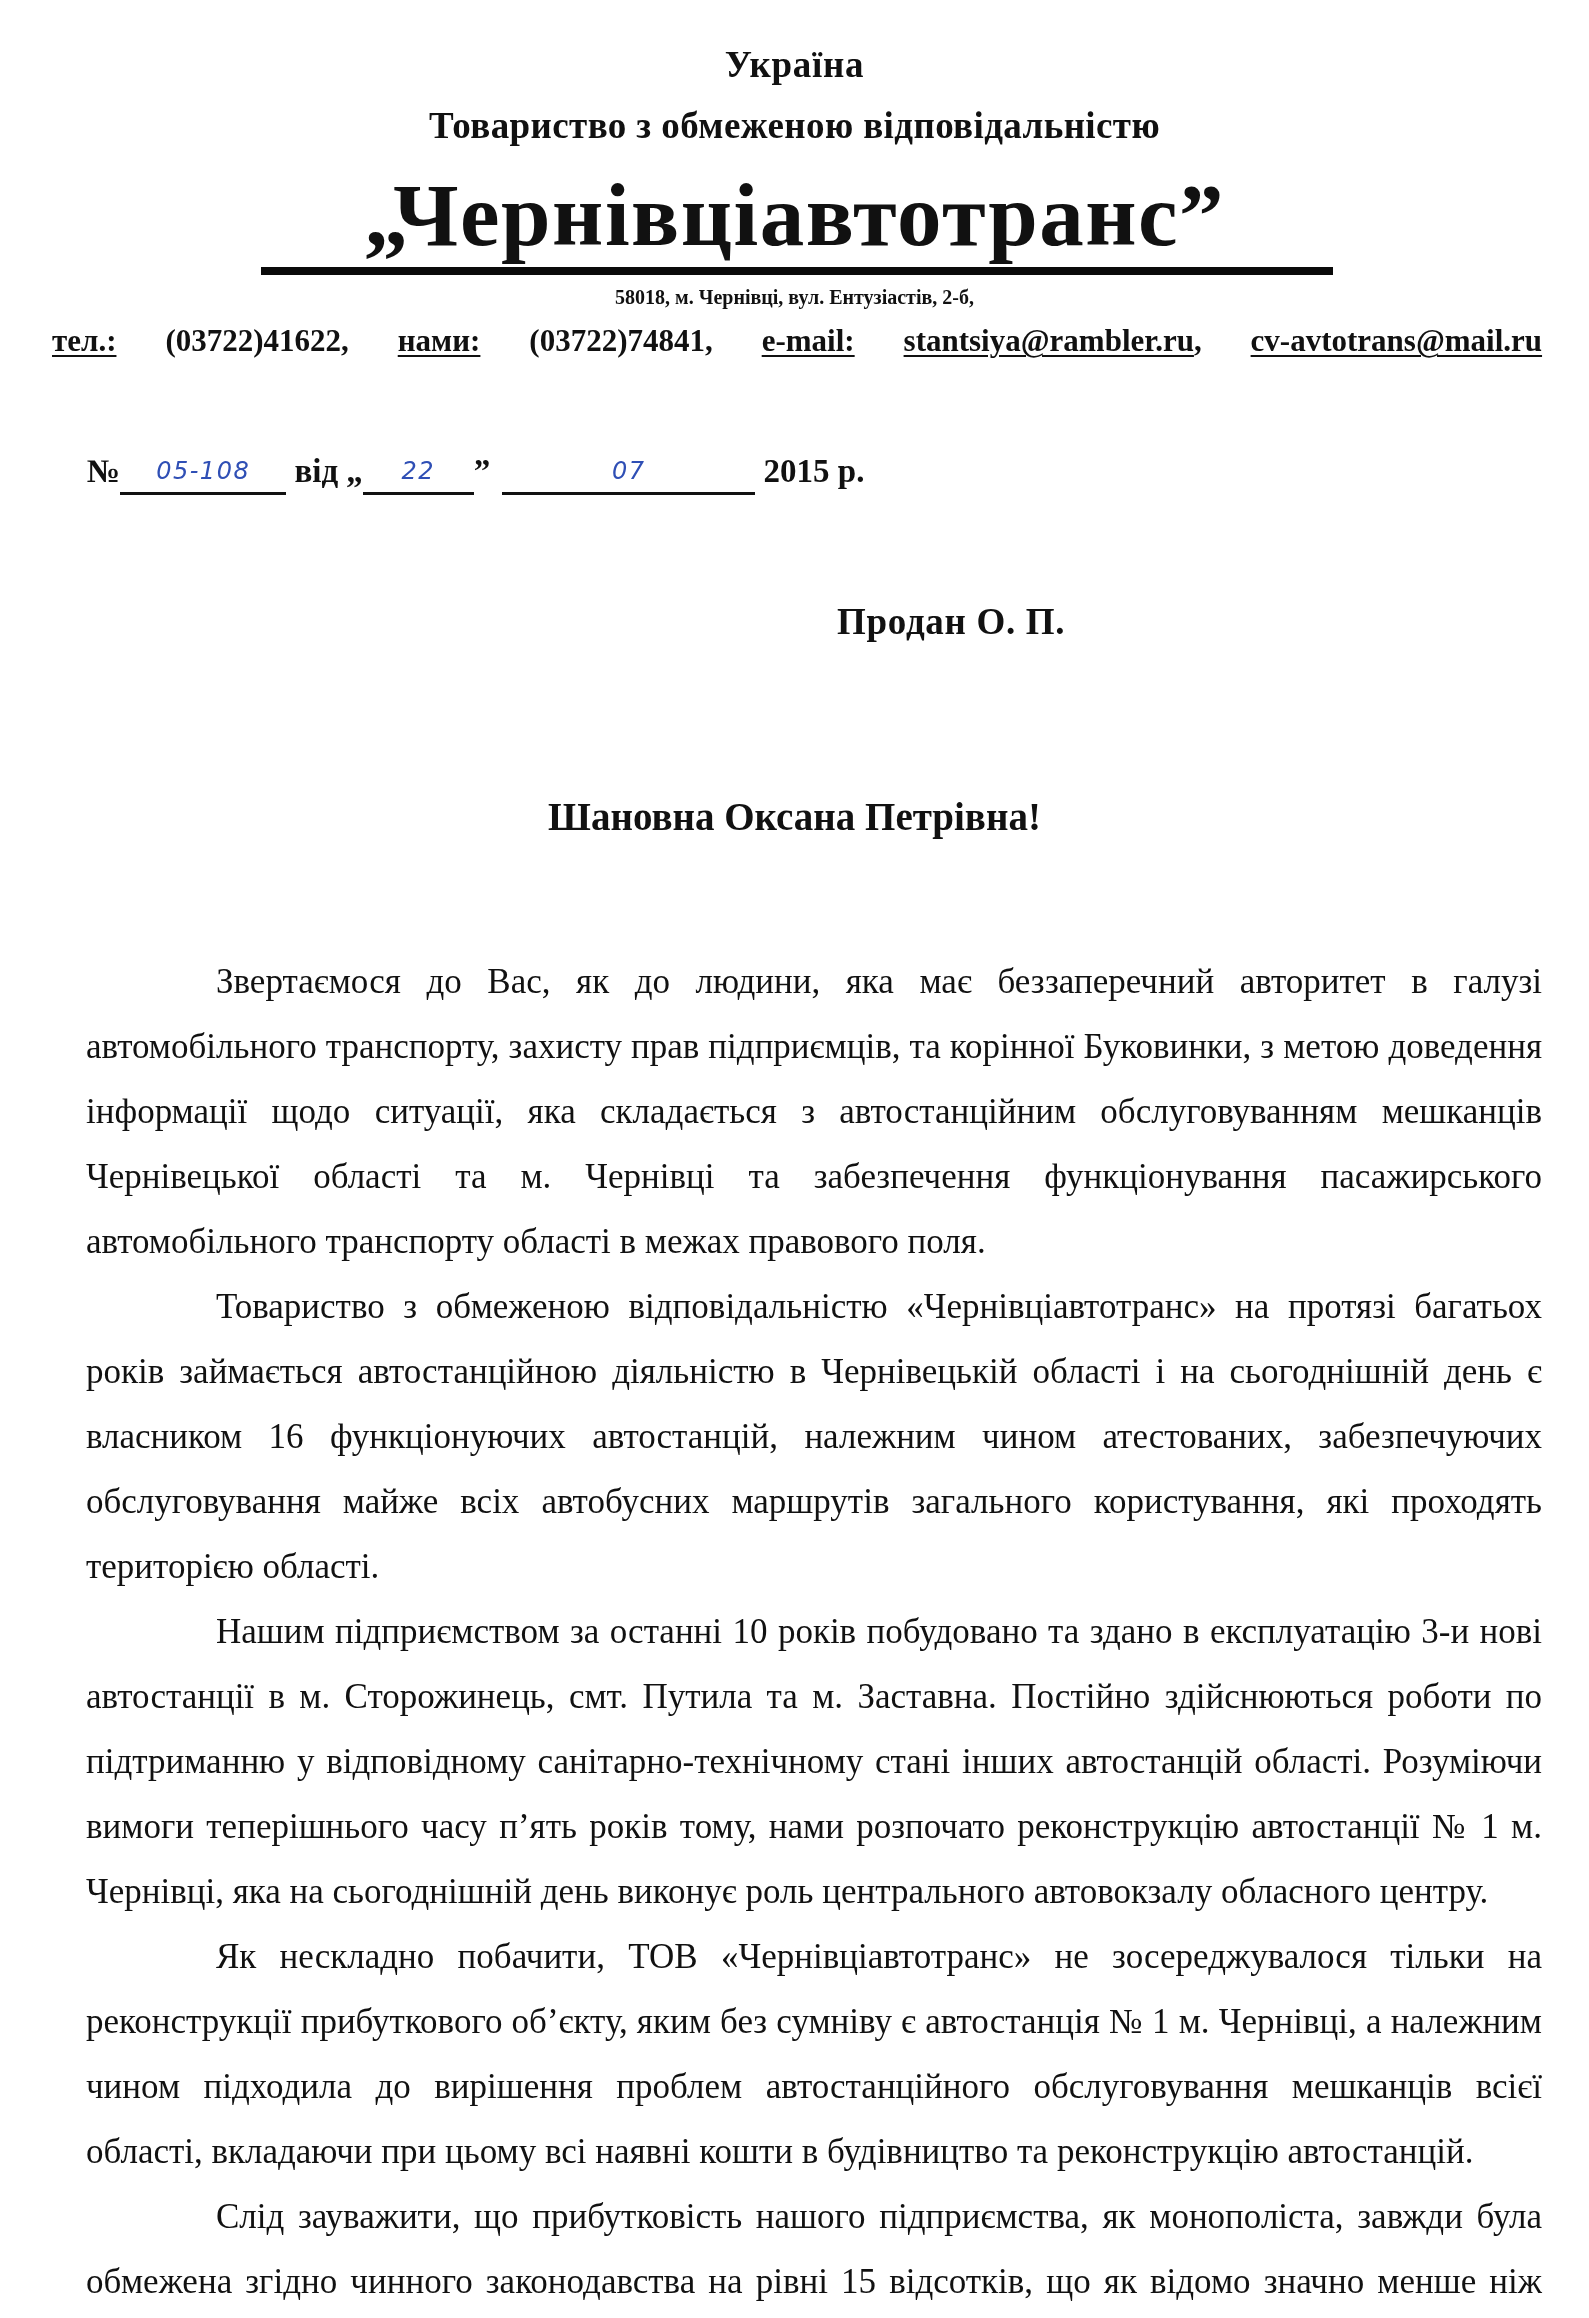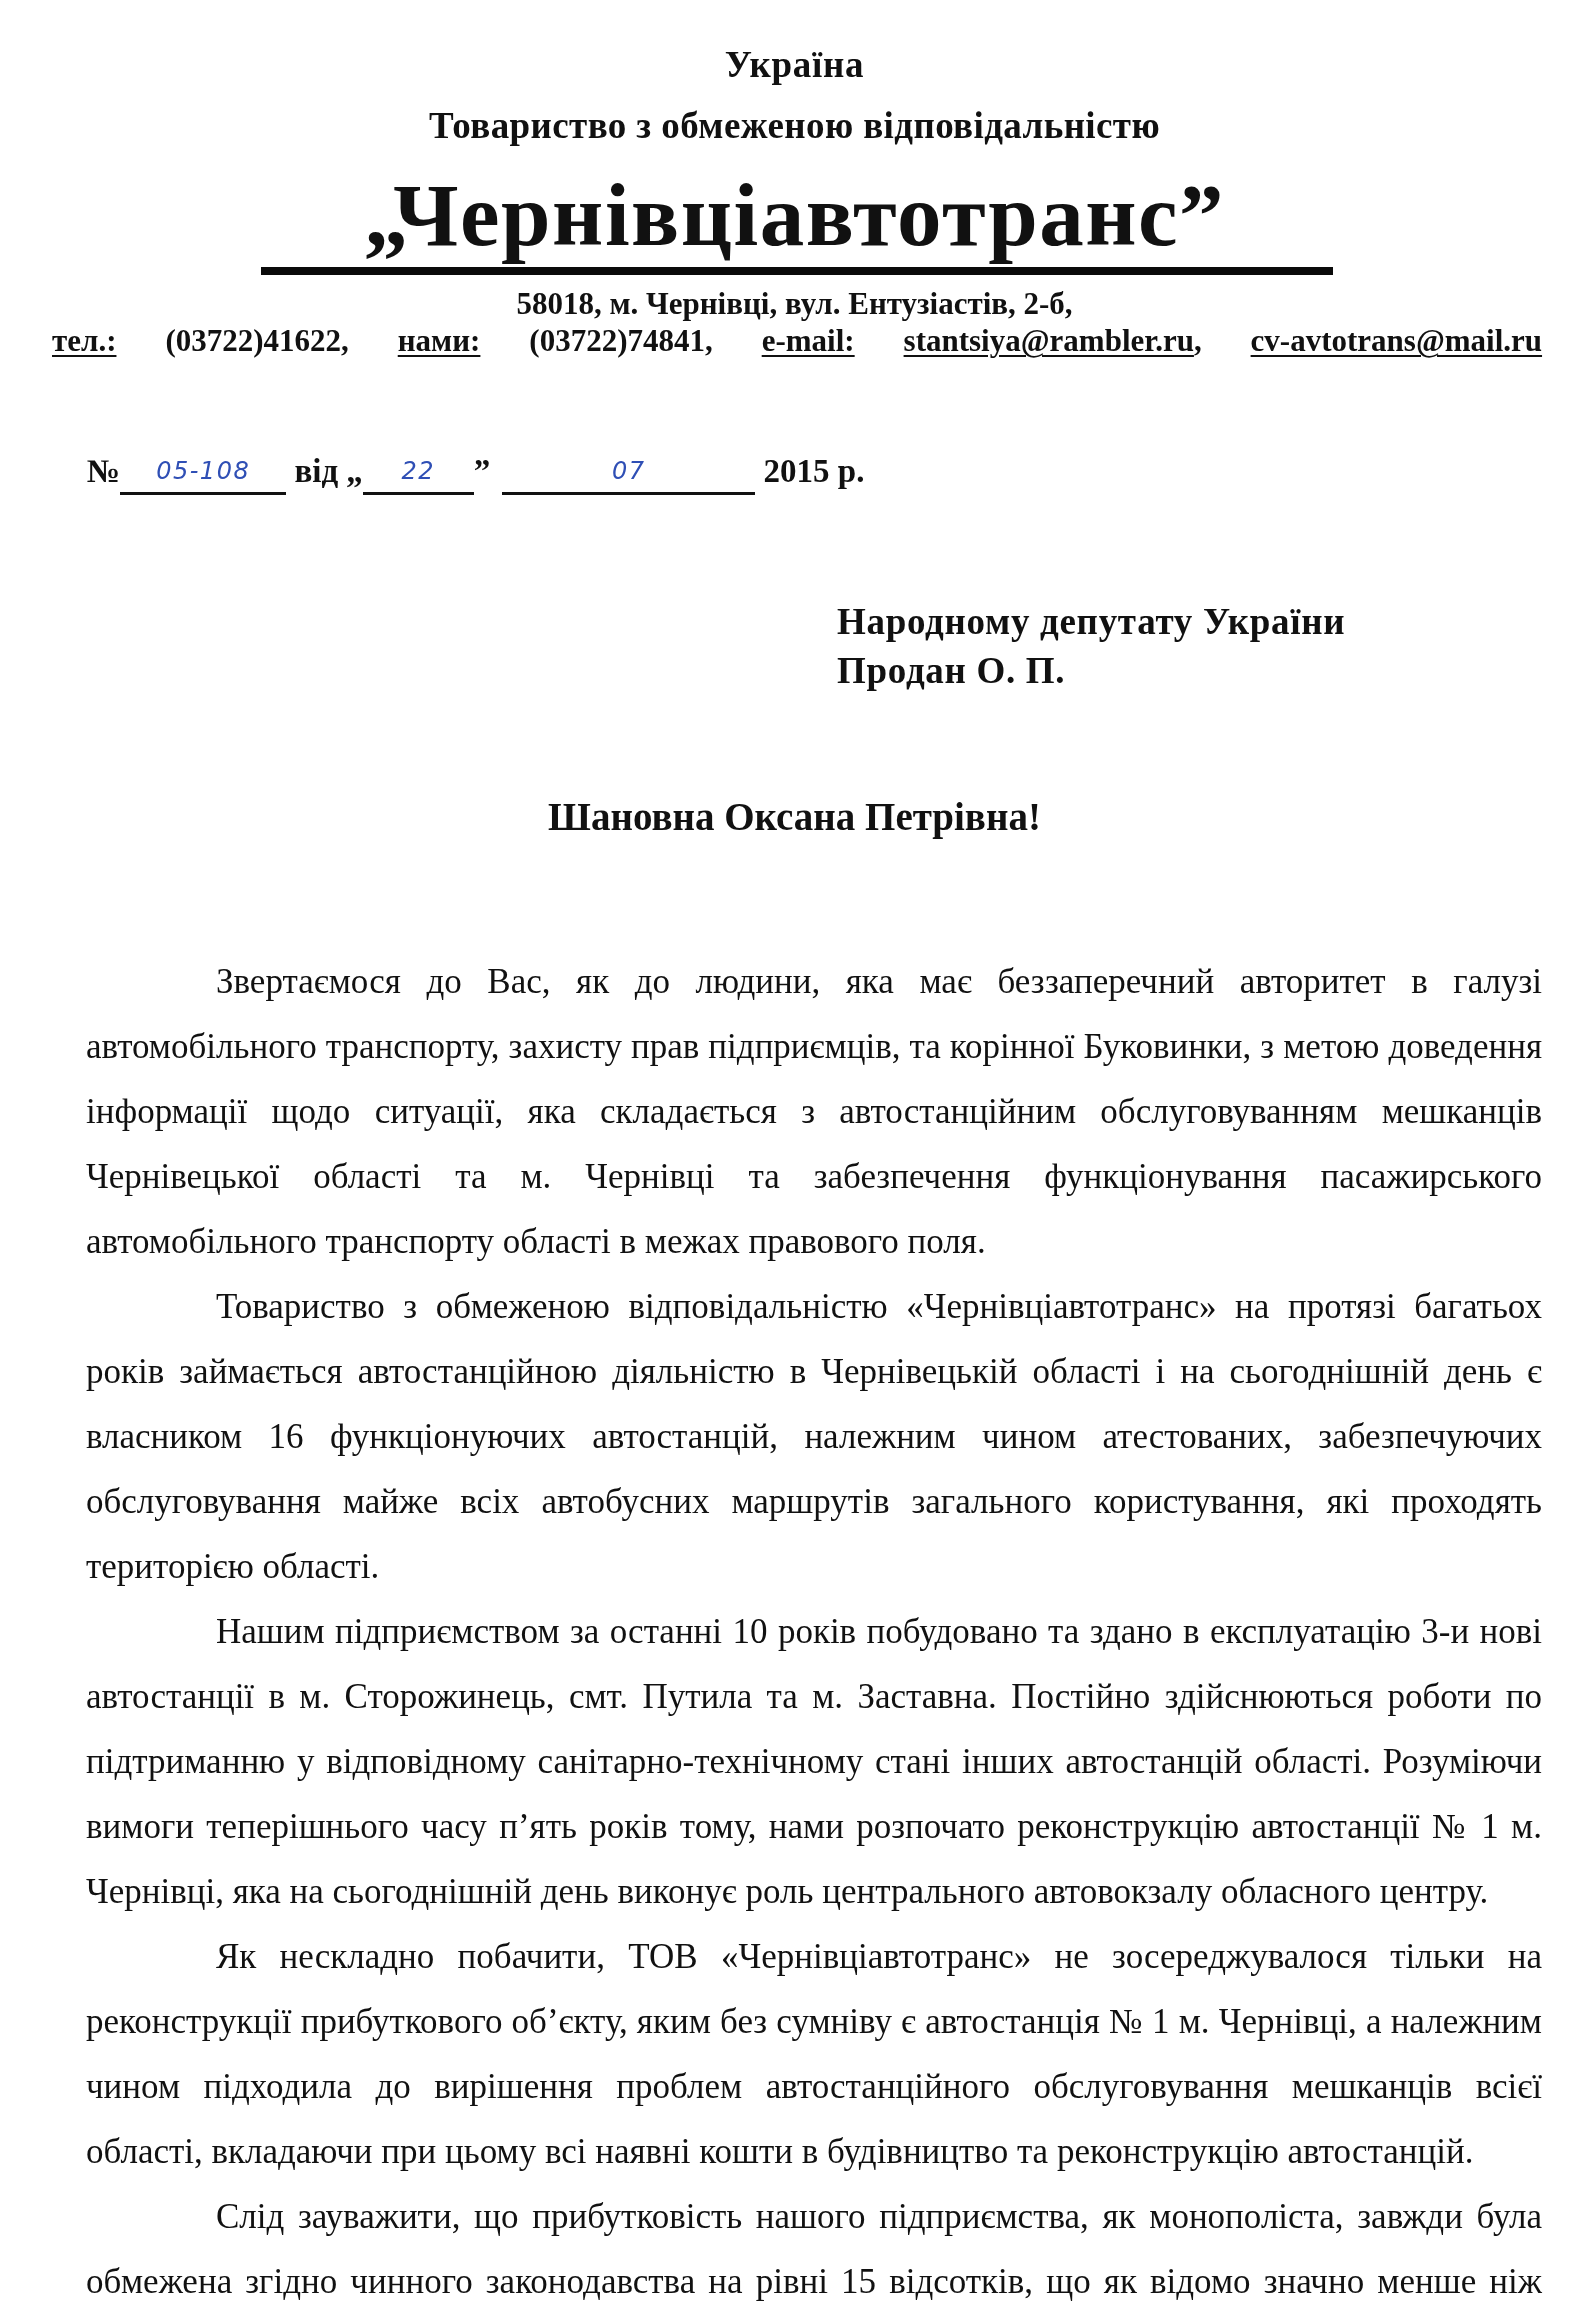--- a/index.html
+++ b/index.html
@@ -4,21 +4,21 @@
 <style>
   html, body { margin: 0; padding: 0; background: #ffffff; }
   body { width: 1589px; height: 2319px; position: relative; overflow: hidden; color: #111; font-family: "Liberation Serif", "DejaVu Serif", serif; }
   .page { position: absolute; left: 0; top: 0; width: 1589px; height: 2319px; background: #fff; padding-left: 44px; }
 
   .hdr { position: absolute; left: 0; width: 1589px; text-align: center; font-weight: bold; }
   .country { top: 43px; font-size: 37px; letter-spacing: 0.7px; }
   .company-form { top: 104px; font-size: 37px; letter-spacing: 0.4px; }
   .company-name { top: 167px; font-size: 89px; line-height: 96px; letter-spacing: 1.5px; }
   .name-rule { position: absolute; left: 261px; width: 1072px; top: 267px; height: 8.1px; background: #0a0a0a; }
-  .address { top: 286px; font-size: 31px; }
+  .address { top: 286px; font-size: 20px; }
   .contacts { position: absolute; left: 52px; width: 1490px; top: 323px; font-size: 31px; font-weight: bold; white-space: nowrap; text-align: justify; text-align-last: justify; }
   .contacts .u { text-decoration: underline; text-decoration-thickness: 2.2px; text-underline-offset: 4.4px; }
 
   .regline { position: absolute; left: 87px; top: 453px; font-size: 33px; font-weight: bold; white-space: nowrap; }
   .regline .blank { display: inline-block; border-bottom: 3px solid #111; text-align: center; vertical-align: baseline; height: 39px; position: relative; }
   .regline .hand { font-family: "DejaVu Sans", sans-serif; font-style: italic; font-weight: normal; color: #2f4fb5; font-size: 24px; position: relative; top: -3px; letter-spacing: 1.5px; }
   .b-num { width: 166px; }
   .b-day { width: 111px; }
   .b-month { width: 253px; margin-left: 12px; }
 
@@ -50,21 +50,20 @@
     <span class="u">cv-avtotrans@mail.ru</span>
   </div>
 
   <div class="regline">
     <span>№</span><span class="blank b-num"><span class="hand">05-108</span></span>
     <span>від „</span><span class="blank b-day"><span class="hand">22</span></span><span>”</span><span class="blank b-month"><span class="hand">07</span></span>
     <span>2015 р.</span>
   </div>
 
   <div class="addressee">
-    <div>Народному депутату України</div>
     <div>Продан О. П.</div>
   </div>
 
   <div class="salutation">Шановна Оксана Петрівна!</div>
 
   <div class="body">
     <p>Звертаємося до Вас, як до людини, яка має беззаперечний авторитет в галузі автомобільного транспорту, захисту прав підприємців, та корінної Буковинки, з метою доведення інформації щодо ситуації, яка складається з автостанційним обслуговуванням мешканців Чернівецької області та м. Чернівці та забезпечення функціонування пасажирського автомобільного транспорту області в межах правового поля.</p>
     <p>Товариство з обмеженою відповідальністю «Чернівціавтотранс» на протязі багатьох років займається автостанційною діяльністю в Чернівецькій області і на сьогоднішній день є власником 16 функціонуючих автостанцій, належним чином атестованих, забезпечуючих обслуговування майже всіх автобусних маршрутів загального користування, які проходять територією області.</p>
     <p>Нашим підприємством за останні 10 років побудовано та здано в експлуатацію 3-и нові автостанції в м. Сторожинець, смт. Путила та м. Заставна. Постійно здійснюються роботи по підтриманню у відповідному санітарно-технічному стані інших автостанцій області. Розуміючи вимоги теперішнього часу п’ять років тому, нами розпочато реконструкцію автостанції № 1 м. Чернівці, яка на сьогоднішній день виконує роль центрального автовокзалу обласного центру.</p>
     <p>Як нескладно побачити, ТОВ «Чернівціавтотранс» не зосереджувалося тільки на реконструкції прибуткового об’єкту, яким без сумніву є автостанція № 1 м. Чернівці, а належним чином підходила до вирішення проблем автостанційного обслуговування мешканців всієї області, вкладаючи при цьому всі наявні кошти в будівництво та реконструкцію автостанцій.</p>

